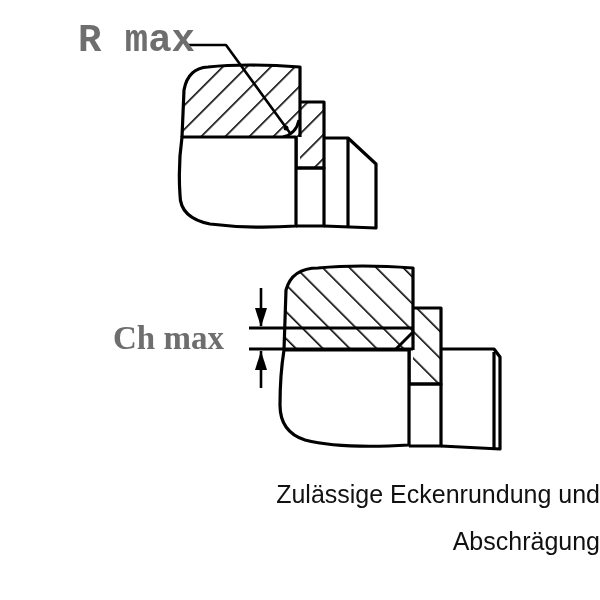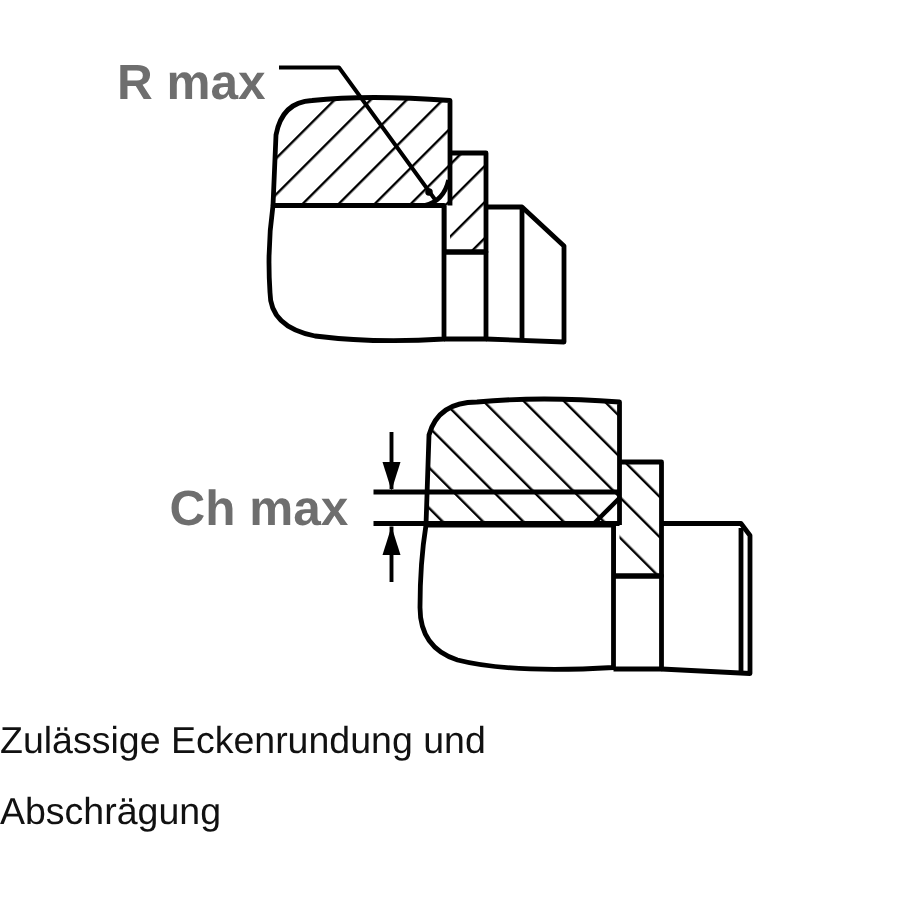--- a/index.html
+++ b/index.html
@@ -2,24 +2,24 @@
 <html><head>
 <meta charset="utf-8">
 <style>
   html, body { margin:0; padding:0; background:#ffffff; }
   body { width:600px; height:600px; position:relative; overflow:hidden; }
   .diagram { position:absolute; left:0; top:0; width:600px; height:600px; }
   .label {
     position:absolute; font-family:"Liberation Sans", sans-serif; font-weight:bold;
     color:#6e6e6e; white-space:nowrap; line-height:1;
   }
-  #rmax { left:78px; top:38px; font-size:33px; }
-  #chmax { left:113px; top:322px; font-size:33px; }
+  #rmax { left:78px; top:22px; font-size:39px;font-family:Liberation Mono, monospace; }
+  #chmax { left:113px; top:322px; font-size:33px;font-family:Liberation Serif, serif; }
   .caption {
-    position:absolute; left:0; width:600px; text-align:left;
+    position:absolute; left:0; width:600px; text-align:right;
     font-family:"Liberation Sans", sans-serif; font-size:25px; color:#111111; line-height:31px;
   }
   #cap1 { top:479px; }
   #cap2 { top:526px; }
 </style>
 </head>
 <body>
 
 <svg class="diagram" viewBox="0 0 600 600" width="600" height="600" xmlns="http://www.w3.org/2000/svg">
   <defs>

